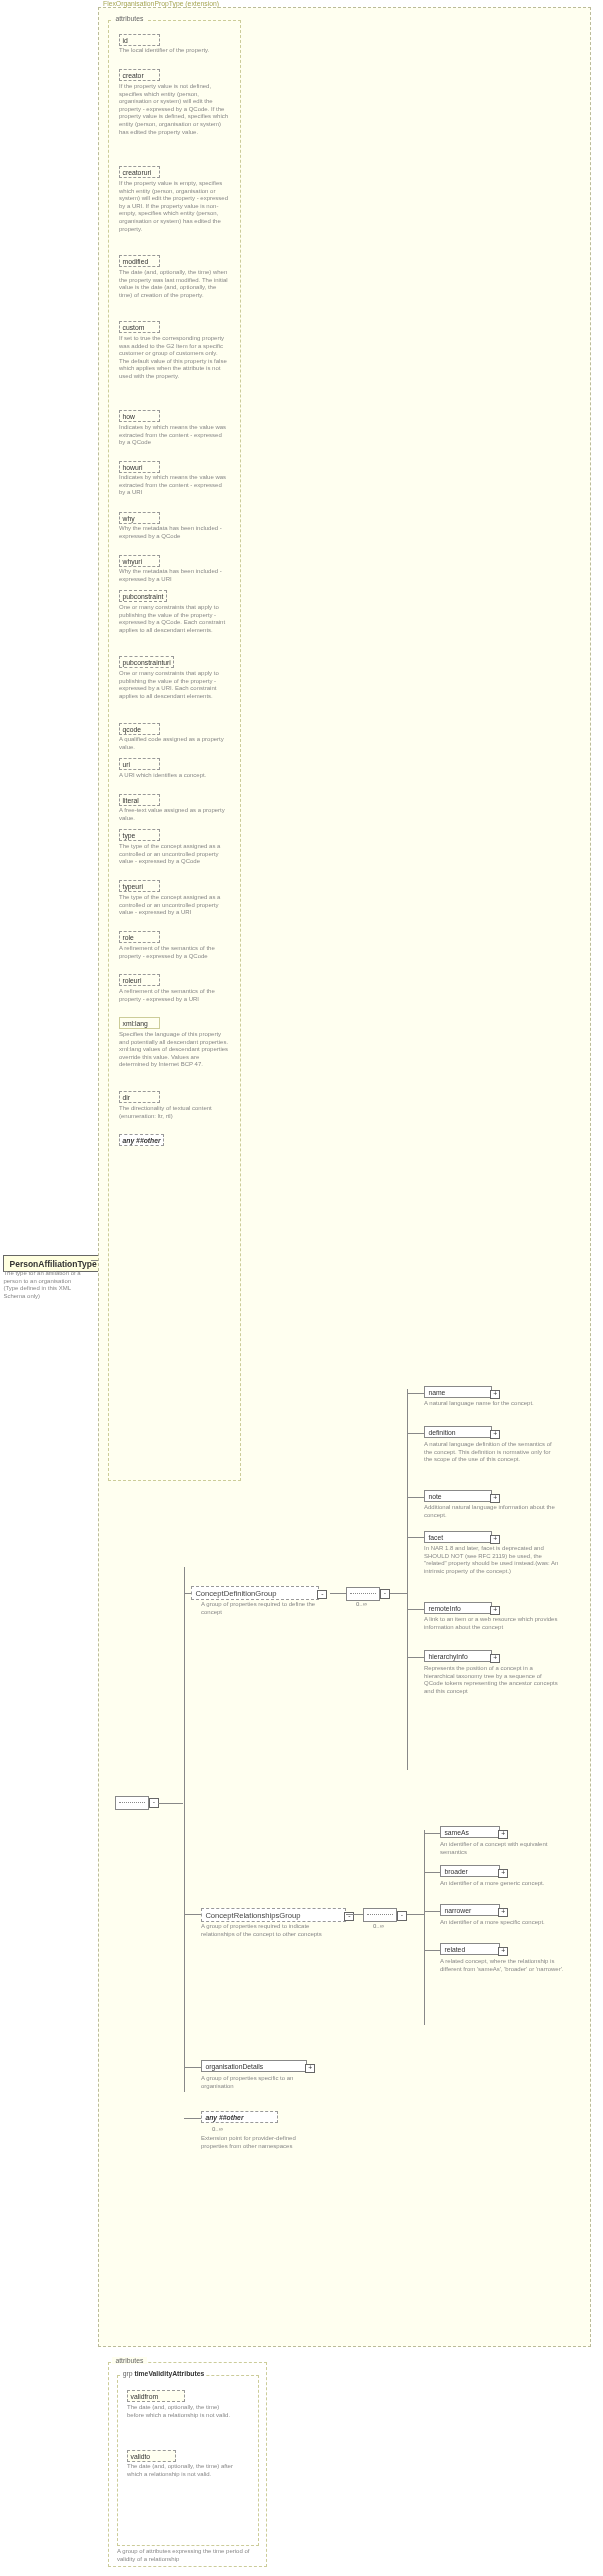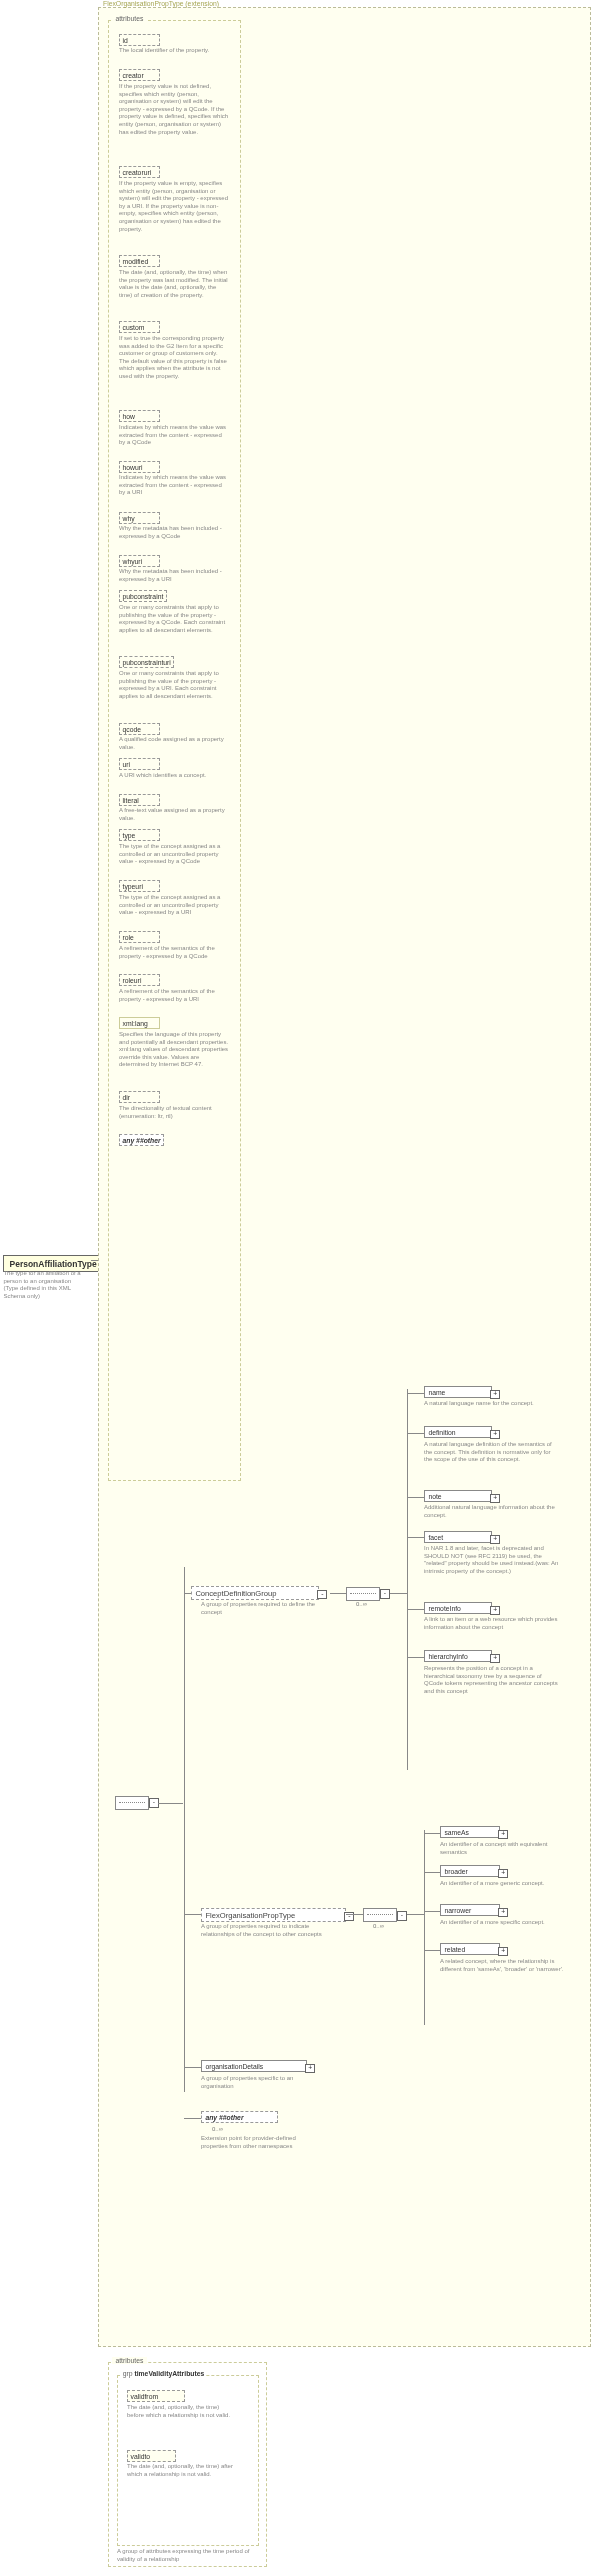--- a/index.html
+++ b/index.html
@@ -124,21 +124,21 @@
       <div class="line" style="left: 407px; top: 1609px; width: 17px;"></div>
       <div class="child-box bold-el" style="left: 424px; top: 1602px; min-width: 59px;">remoteInfo<span class="plus p" style="position: absolute; right: -9.3px; top: 2.5px;"></span></div>
       <div class="desc" style="left: 424px; top: 1616px; max-width: 136px;">A link to an item or a web resource which provides information about the concept</div>
       <div class="line" style="left: 407px; top: 1657px; width: 17px;"></div>
       <div class="child-box bold-el" style="left: 424px; top: 1650px; min-width: 59px;">hierarchyInfo<span class="plus p" style="position: absolute; right: -9.3px; top: 2.5px;"></span></div>
       <div class="desc" style="left: 424px; top: 1665px; max-width: 136px;">Represents the position of a concept in a hierarchical taxonomy tree by a sequence of QCode tokens representing the ancestor concepts and this concept</div>
     </div>
 
   <div class="line" style="left:184px;top:1914px;width:17px"></div>
   <div class="cdg-box" style="left:201px;top:1908px;width:136px">
-    <span>FlexOrganisationPropType</span>
+    <span>ConceptRelationshipsGroup</span>
     <span class="plus minus" style="position:absolute;right:-9.3px;top:2.5px"></span>
   </div>
   <div class="desc" style="left:201px;top:1923px;max-width:127px">A group of properties required to indicate relationships of the concept to other concepts</div>
 
   <div class="line" style="left:346px;top:1914px;width:17px"></div>
   <div class="seq" style="left:363px;top:1908px"></div>
   <div class="plus minus" style="left:397px;top:1911px"></div>
   <div class="card" style="left:373px;top:1923px">0..∞</div>
   <div class="line" style="left:407px;top:1914px;width:17px"></div>
   <div class="vline" style="left:424px;top:1830px;height:195px"></div>

